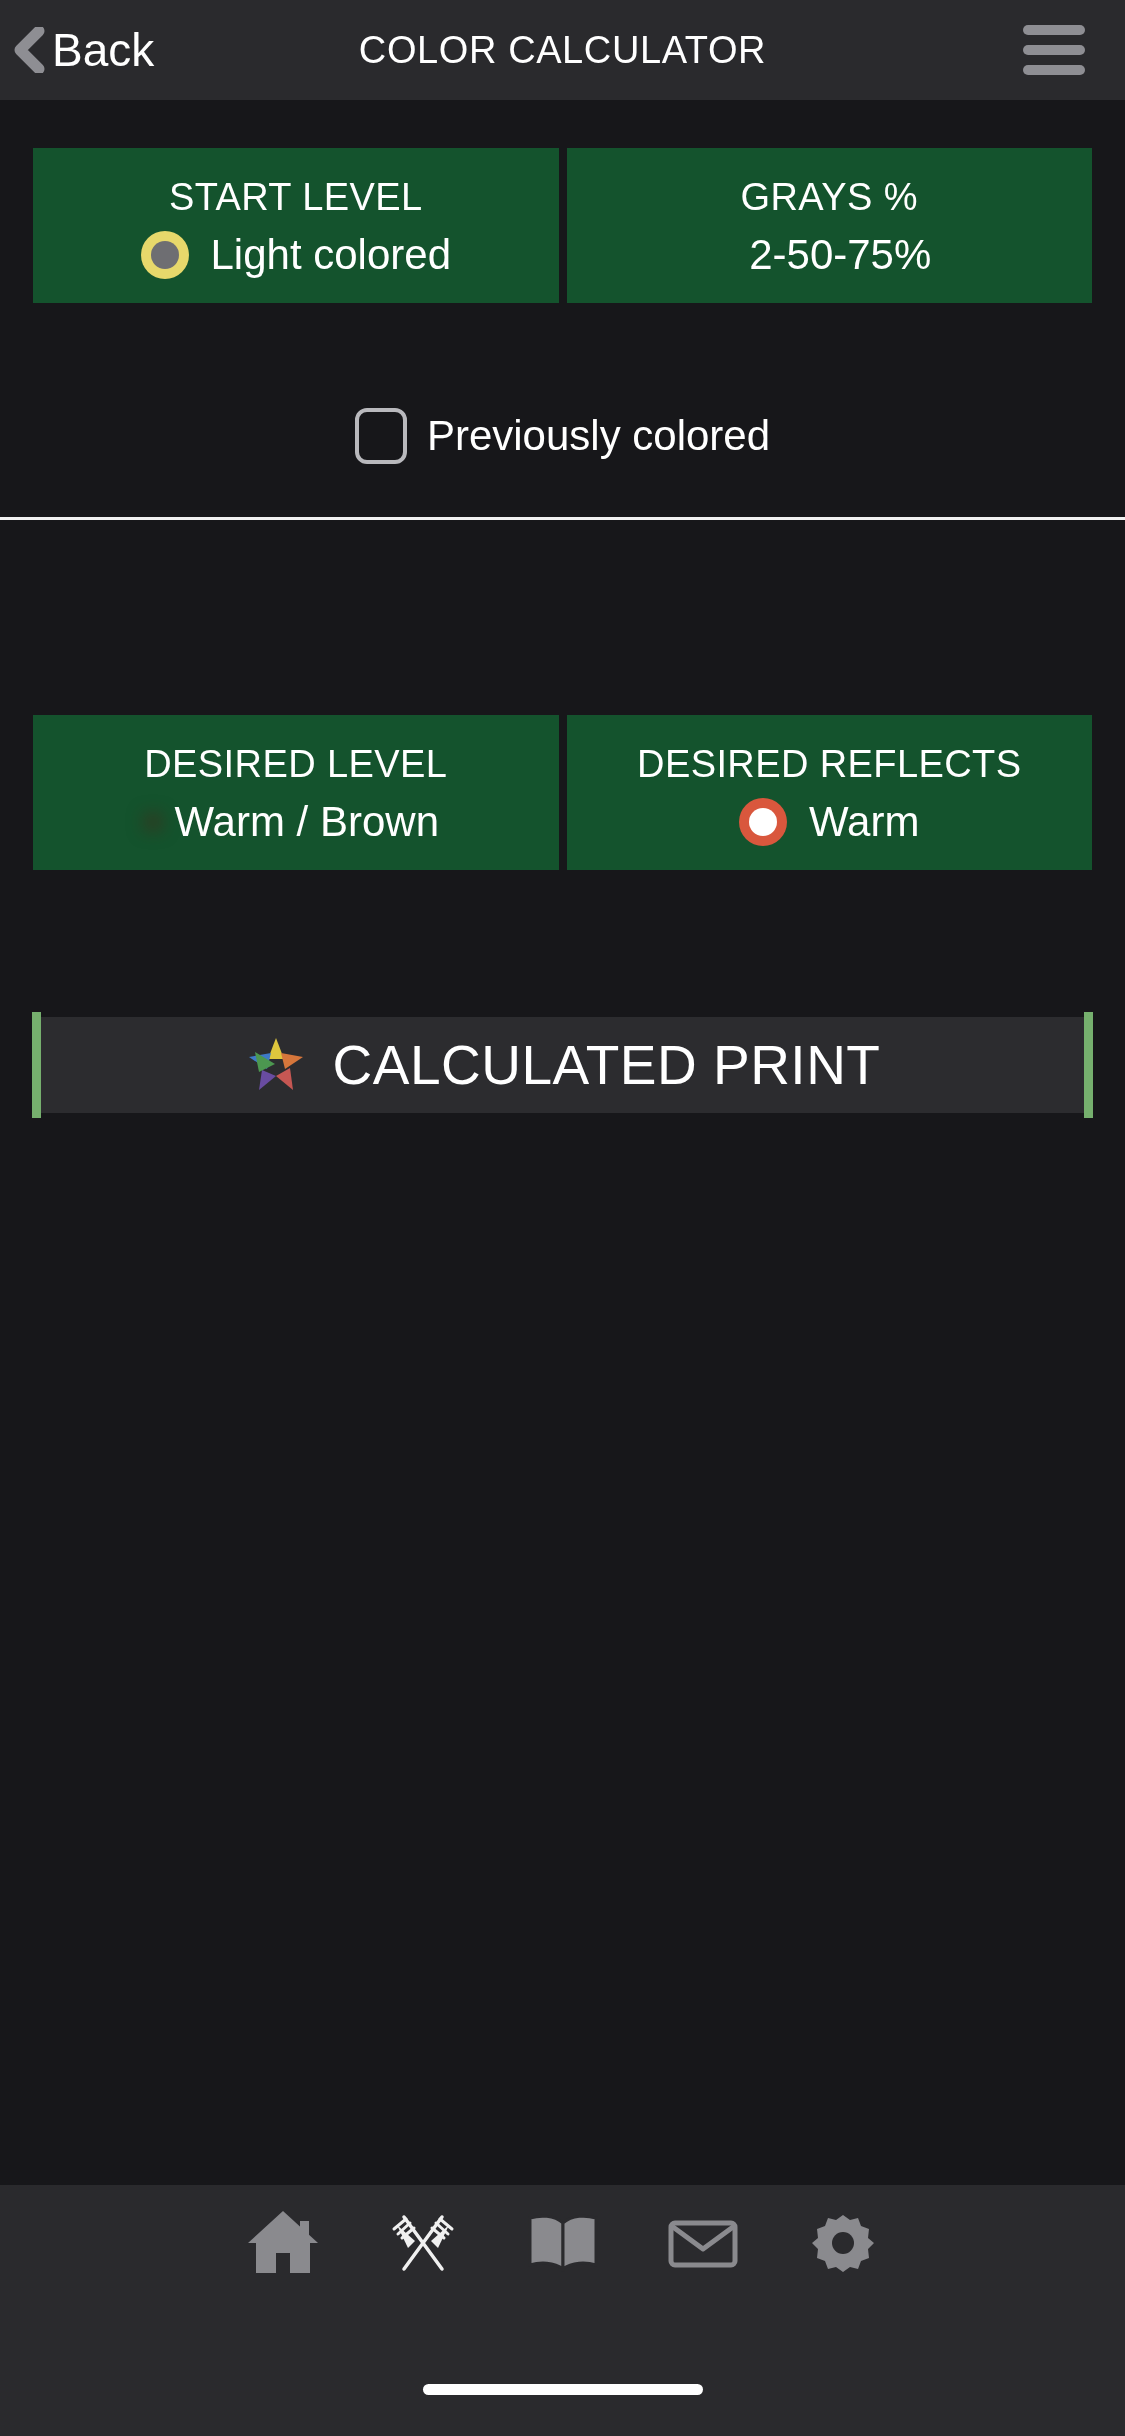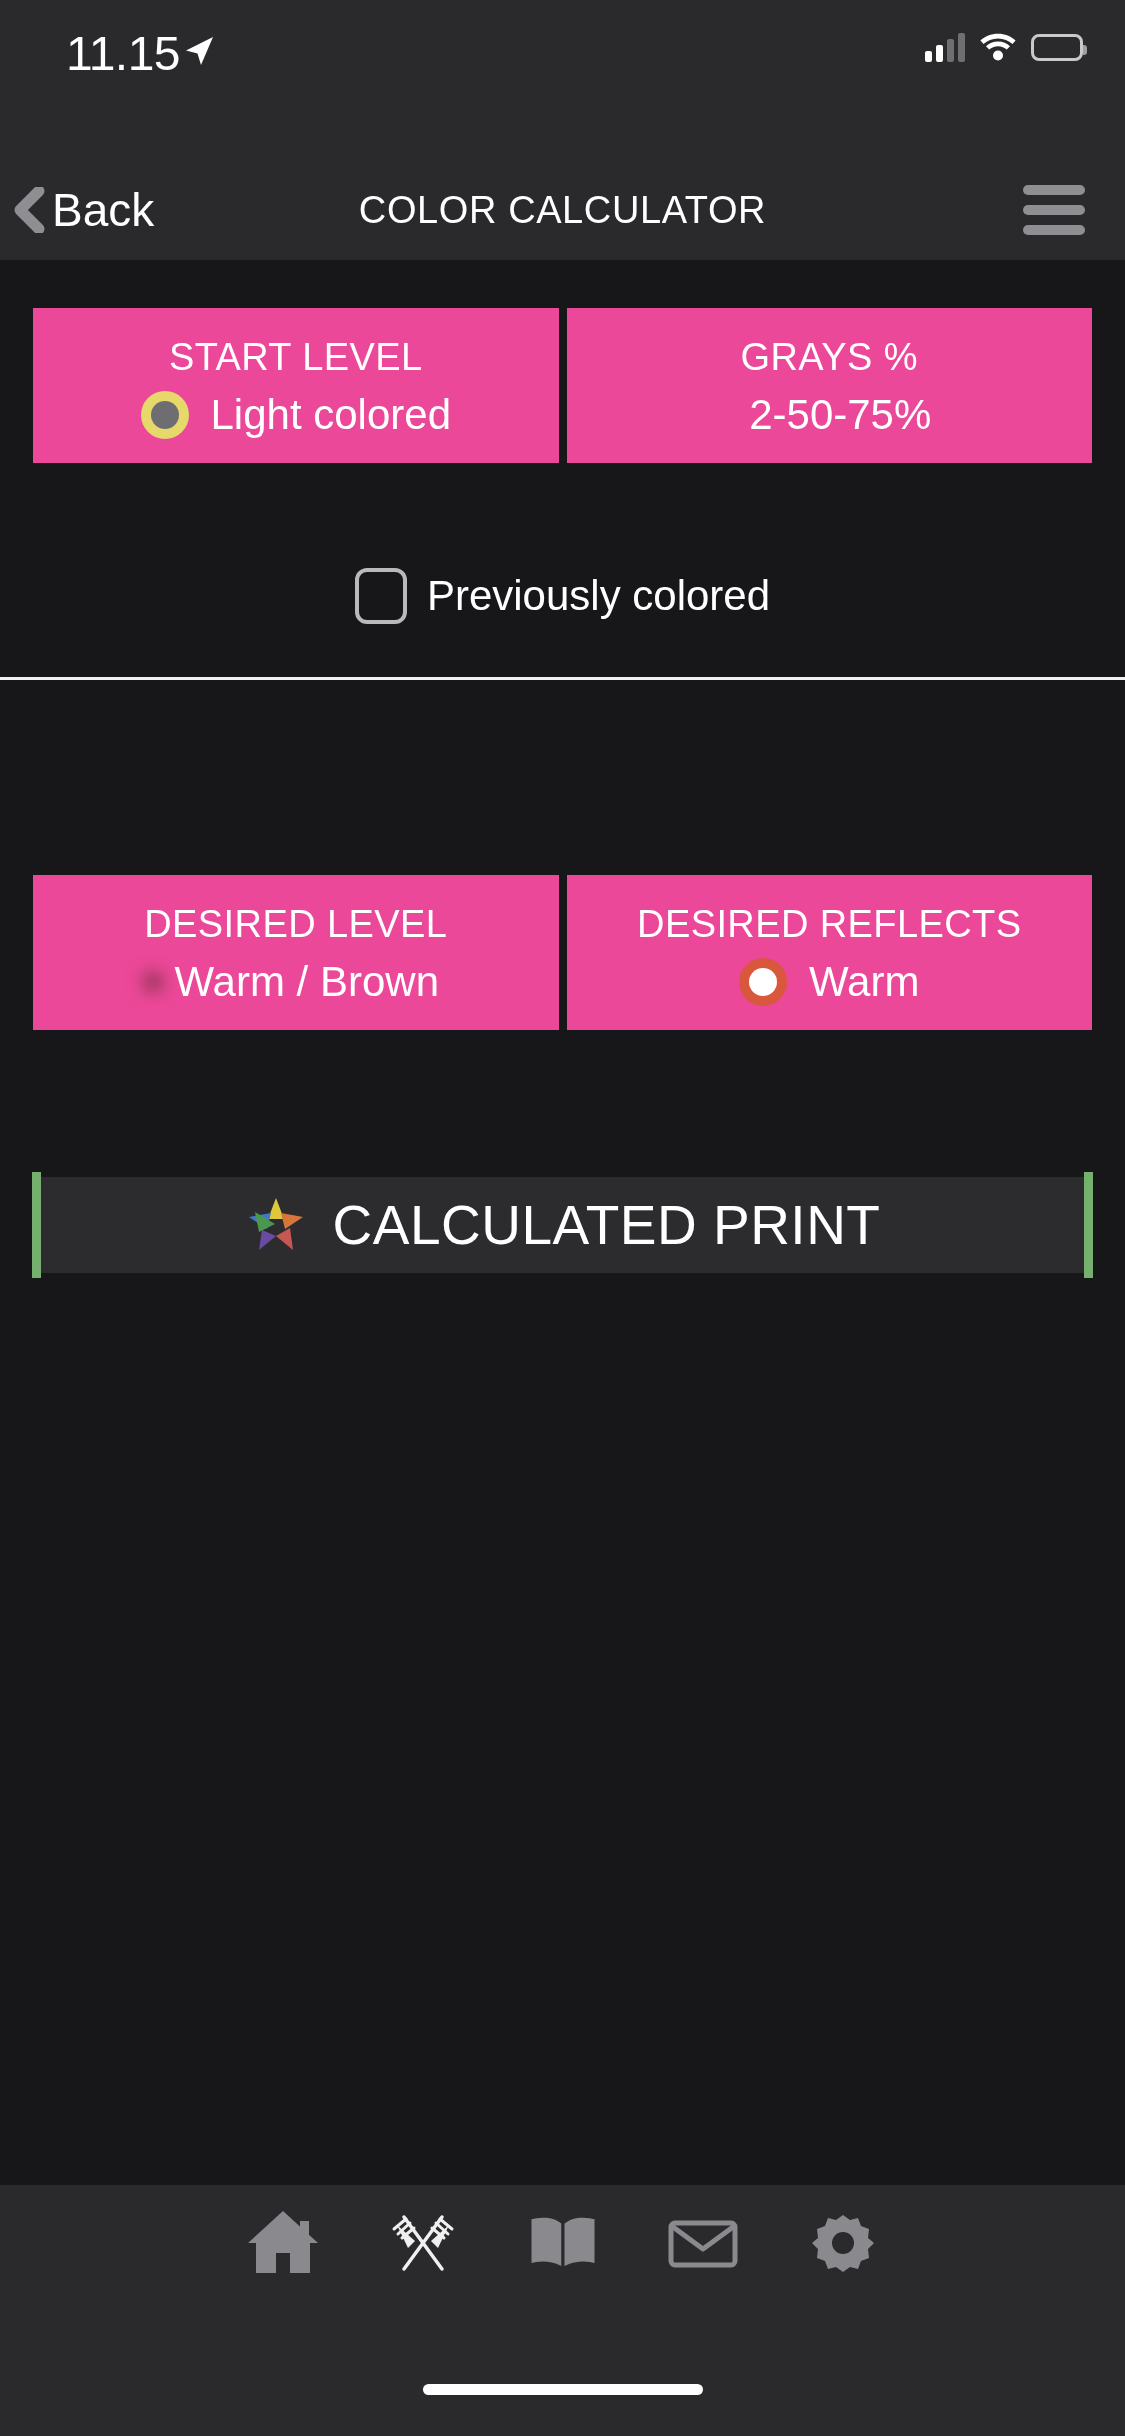--- a/index.html
+++ b/index.html
@@ -118,21 +118,21 @@
   }
 
   .card-row {
     position:absolute;
     left:33px; right:33px;
     display:flex;
     gap:8px;
   }
   .card {
     flex:1 1 0;
-    background:#ec4899;
+    background:#14532d;
     height:155px;
     display:flex; flex-direction:column;
     align-items:center; justify-content:center;
     cursor:pointer;
     padding-top:4px;
   }
   .card-title {
     font-size:38px;
     color:#fff;
     letter-spacing:0.4px;
@@ -246,44 +246,20 @@
     background:#fff;
     border-radius:6px;
     margin-top:14px;
   }
 </style>
 </head>
 <body>
 
 <div id="screen">
 
-  <div class="statusbar">
-    <div class="sb-time">11.15</div>
-    <div class="sb-loc">
-      <svg viewBox="0 0 34 34" width="34" height="34">
-        <path d="M31 3 L4 16.5 L15.5 19.5 L19 31 Z" fill="#fff"></path>
-      </svg>
-    </div>
-    <div class="sb-right">
-      <span class="sig">
-        <i class="b1"></i>
-          <i class="b2"></i>
-          <i class="b3"></i>
-          <i class="b4"></i>
-      </span>
-      <span class="wifi">
-        <svg viewBox="0 0 38 30" width="38" height="30">
-          <path d="M19 6.5c5.6 0 10.7 2.1 14.4 5.5l3.2-3.4C32.1 4.3 25.9 1.8 19 1.8S5.9 4.3 1.4 8.6l3.2 3.4C8.3 8.6 13.4 6.5 19 6.5z" fill="#fff"></path>
-          <path d="M19 14.2c3.4 0 6.5 1.3 8.8 3.4l3.2-3.4C28 11.3 23.7 9.5 19 9.5s-9 1.8-12 4.7l3.2 3.4c2.3-2.1 5.4-3.4 8.8-3.4z" fill="#fff"></path>
-          <circle cx="19" cy="23.5" r="5" fill="#fff"></circle>
-        </svg>
-      </span>
-      <span class="batt"><span class="fill"></span></span>
-    </div>
-  </div>
 
   <div class="navbar">
     <div class="nav-back">
       <span class="chev">
         <svg viewBox="0 0 36 46" width="36" height="46">
           <path d="M29 4 L10 23 L29 42" stroke="#8e8e93" stroke-width="11" fill="none" stroke-linecap="round" stroke-linejoin="round"></path>
         </svg>
       </span>
       <span class="nav-back-label">Back</span>
     </div>

